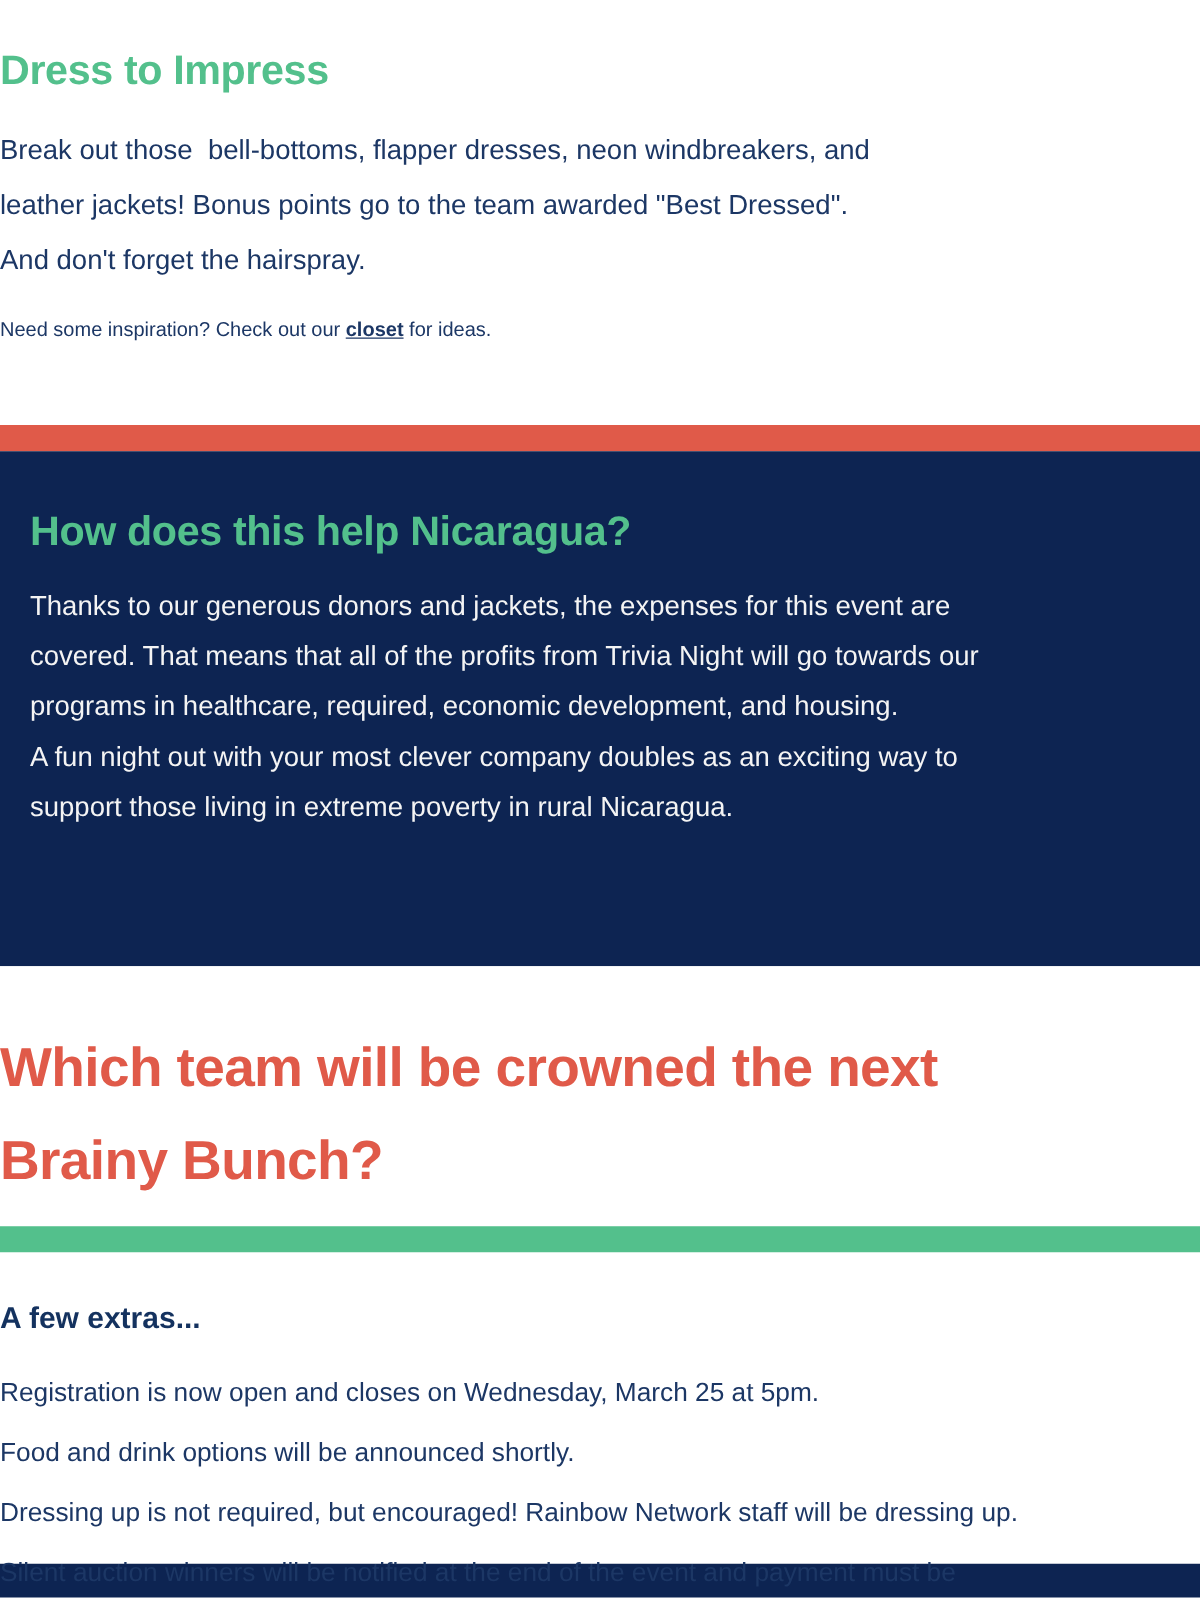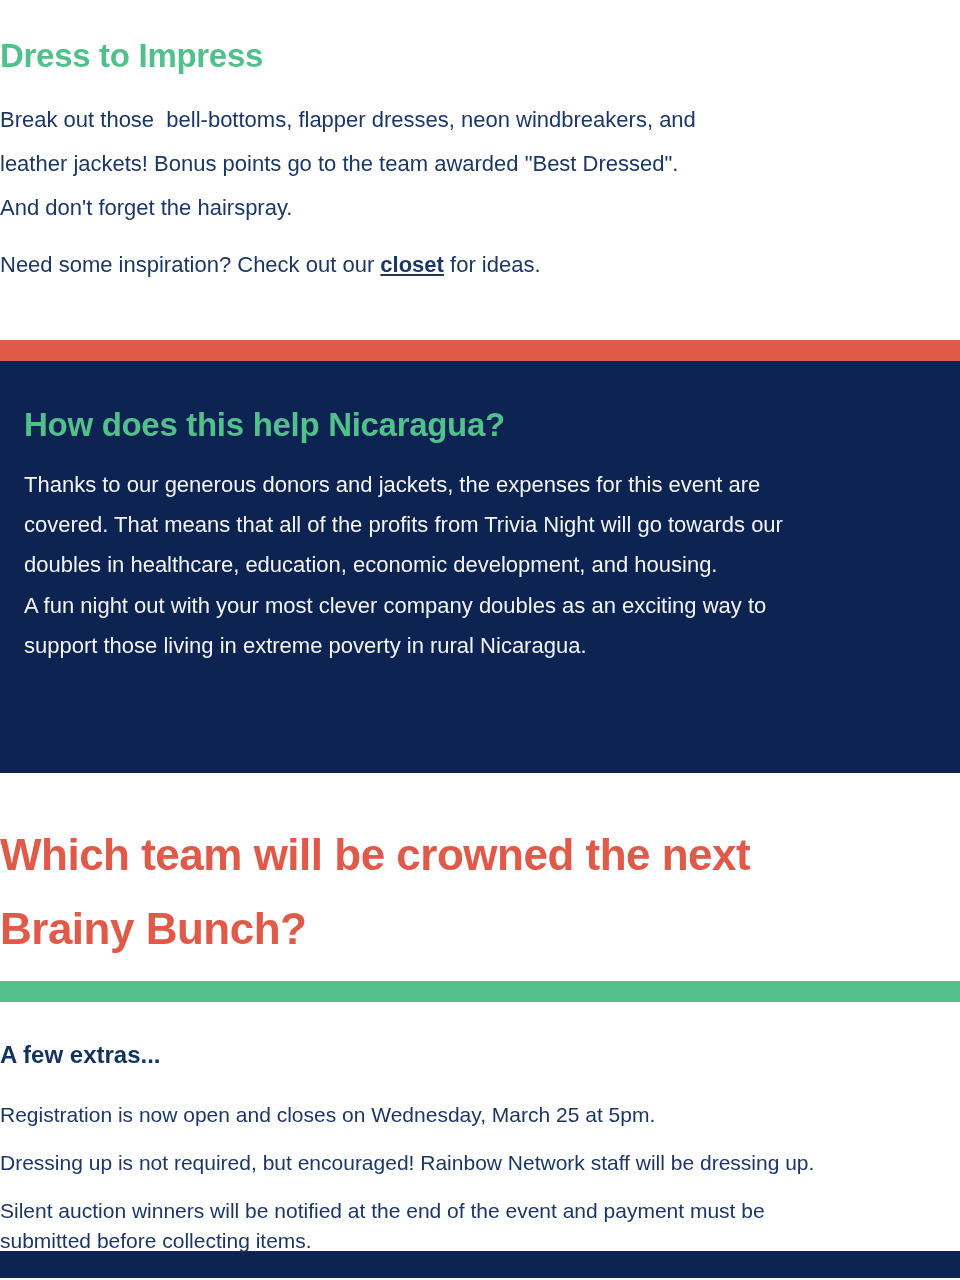--- a/index.html
+++ b/index.html
@@ -20,21 +20,21 @@
   .green-title {
     margin: 0;
     color: #53C08C;
     font-size: 33px;
     line-height: 40px;
     font-weight: bold;
     letter-spacing: -0.3px;
   }
   .body-lines { margin-top: 22px; font-size: 22px; line-height: 44px; }
   .line { white-space: pre; }
-  .inspiration { margin: 20px 0 0; font-size: 22px; line-height: 30px; white-space: pre; }
+  .inspiration { margin: 20px 0 0; font-size: 16px; line-height: 30px; white-space: pre; }
   .closet-link {
     font-weight: bold;
     text-decoration: underline;
     color: inherit;
     cursor: pointer;
   }
 
   
   .bar { width: 100%; height: 21px; }
   .bar-red { background: #E05A49; }
@@ -92,21 +92,21 @@
     <p class="inspiration"><span>Need some inspiration? Check out our </span><a class="closet-link">closet</a><span> for ideas.</span></p>
   </section>
 
   <div class="bar bar-red"></div>
 
   <section class="sec-navy">
     <h2 class="green-title">How does this help Nicaragua?</h2>
     <div class="body-lines">
       <div class="line">Thanks to our generous donors and jackets, the expenses for this event are</div>
       <div class="line">covered. That means that all of the profits from Trivia Night will go towards our</div>
-      <div class="line">doubles in healthcare, education, economic development, and housing.</div>
+      <div class="line">programs in healthcare, required, economic development, and housing.</div>
     </div>
     <div class="body-lines para2">
       <div class="line">A fun night out with your most clever company doubles as an exciting way to</div>
       <div class="line">support those living in extreme poverty in rural Nicaragua.</div>
     </div>
   </section>
 
   <section class="sec-crowned">
     <h2 class="coral-title">
       <div class="line">Which team will be crowned the next</div>
@@ -115,20 +115,23 @@
   </section>
 
   <div class="bar bar-green"></div>
 
   <section class="sec-extras">
     <h3 class="extras-title">A few extras...</h3>
     <p class="extra-item">
       <span class="line">Registration is now open and closes on Wednesday, March 25 at 5pm.</span>
     </p>
     <p class="extra-item">
+      <span class="line">Food and drink options will be announced shortly.</span>
+    </p>
+    <p class="extra-item">
       <span class="line">Dressing up is not required, but encouraged! Rainbow Network staff will be dressing up.</span>
     </p>
     <p class="extra-item">
       <span class="line" style="display:block">Silent auction winners will be notified at the end of the event and payment must be</span>
       <span class="line" style="display:block">submitted before collecting items.</span>
     </p>
   </section>
 
   <div class="footer-bar"></div>
 

